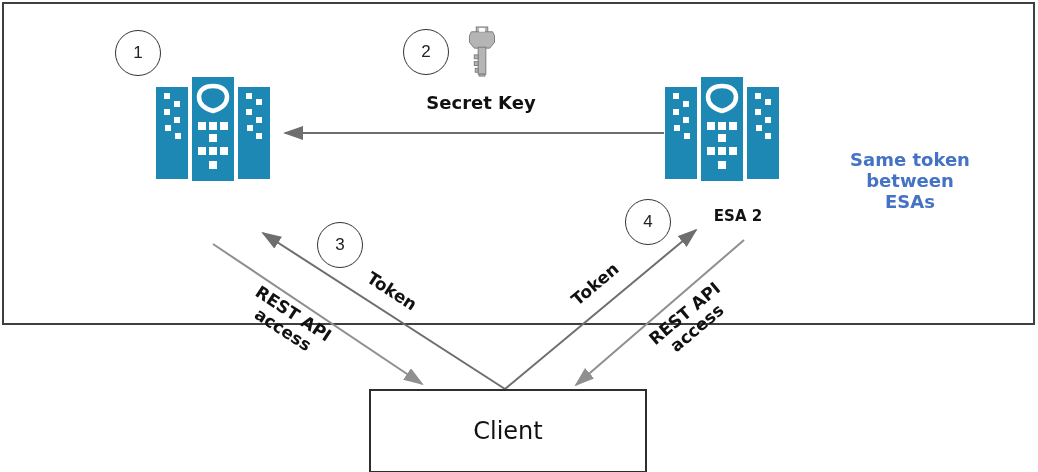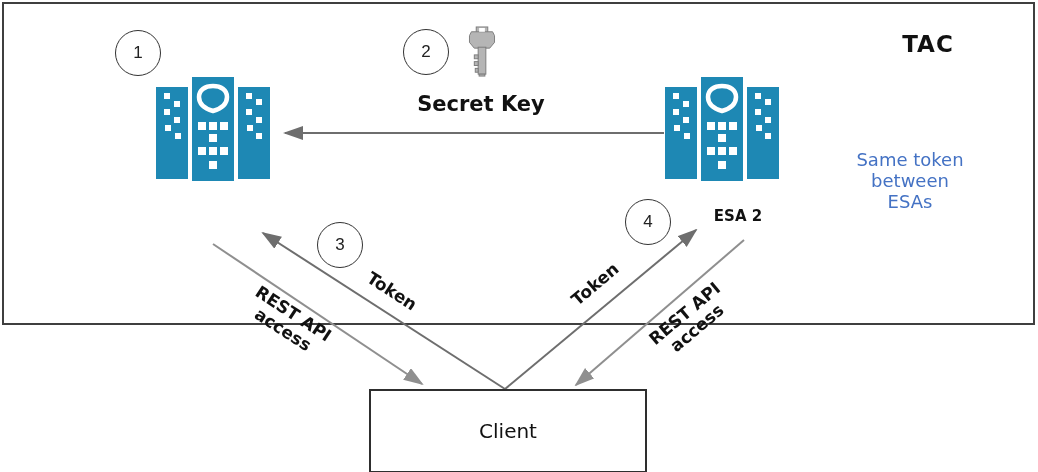--- a/index.html
+++ b/index.html
@@ -7,36 +7,36 @@
     position:relative;width:1038px;height:472px;background:#ffffff;
     font-family:"DejaVu Sans","Liberation Sans",sans-serif;
     overflow:hidden;color:var(--text,#111);
   }
   .frame{
     position:absolute;left:2px;top:2px;width:1029px;height:319px;
     border:2px solid var(--frame_border,#3f3f3f);background:transparent;
   }
   .lbl{position:absolute;text-align:center;white-space:pre-line;}
   .tac{left:868px;top:31px;width:120px;font-size:23px;font-weight:bold;letter-spacing:1px;}
-  .secret-key{left:401px;top:92px;width:160px;font-size:21px;font-weight:bold;}
+  .secret-key{left:401px;top:92px;width:160px;font-size:18px;font-weight:bold;}
   .esa1-label{left:157px;top:207px;width:120px;font-size:19px;font-weight:bold;}
   .esa2-label{left:678px;top:207px;width:120px;font-size:15px;font-weight:bold;}
   .note{
-    left:820px;top:149px;width:180px;font-size:18px;font-weight:normal;
+    left:820px;top:149px;width:180px;font-size:18px;font-weight:bold;
     line-height:21px;color:var(--note_blue,#4472C4);
   }
   .token-left{left:332px;top:281px;width:120px;font-size:17px;font-weight:bold;transform:rotate(33deg);}
   .token-right{left:535px;top:274px;width:120px;font-size:17px;font-weight:bold;transform:rotate(-40deg);}
   .rest-left{left:228px;top:303px;width:120px;font-size:17px;font-weight:bold;line-height:19px;transform:rotate(33deg);}
   .rest-right{left:631px;top:302px;width:120px;font-size:17px;font-weight:bold;line-height:19px;transform:rotate(-40deg);}
   .client-box{
     position:absolute;left:369px;top:389px;width:274px;height:80px;
     border:2px solid var(--box_border,#2e2e2e);background:#ffffff;
     display:flex;align-items:center;justify-content:center;
-    font-size:20px;
+    font-size:24px;
   }
   .step-circle{
     position:absolute;width:46px;height:46px;border-radius:50%;
     border:1.5px solid var(--circle_border,#333);background:#ffffff;
     display:flex;align-items:center;justify-content:center;
     font-family:"Liberation Sans",sans-serif;font-size:17px;color:#222;
     box-sizing:border-box;
   }
   .c1{left:115px;top:30px;}
   .c2{left:403px;top:29px;}
@@ -153,21 +153,20 @@
   <div class="step-circle c2">
     <span>2</span>
   </div>
   <div class="step-circle c3">
     <span>3</span>
   </div>
   <div class="step-circle c4">
     <span>4</span>
   </div>
 
-  <div class="lbl tac">TAC</div>
   <div class="lbl secret-key">Secret Key</div>
   <div class="lbl esa2-label">ESA 2</div>
   <div class="lbl note">Same token
 between
 ESAs</div>
   <div class="lbl token-left">Token</div>
   <div class="lbl token-right">Token</div>
   <div class="lbl rest-left">REST API
 access</div>
   <div class="lbl rest-right">REST API

